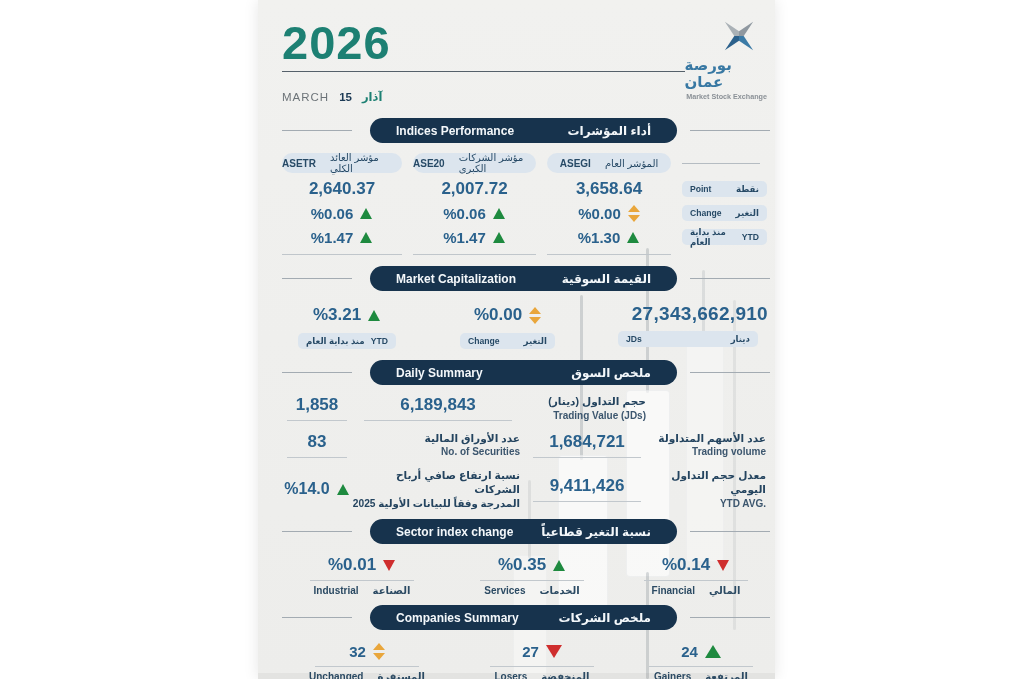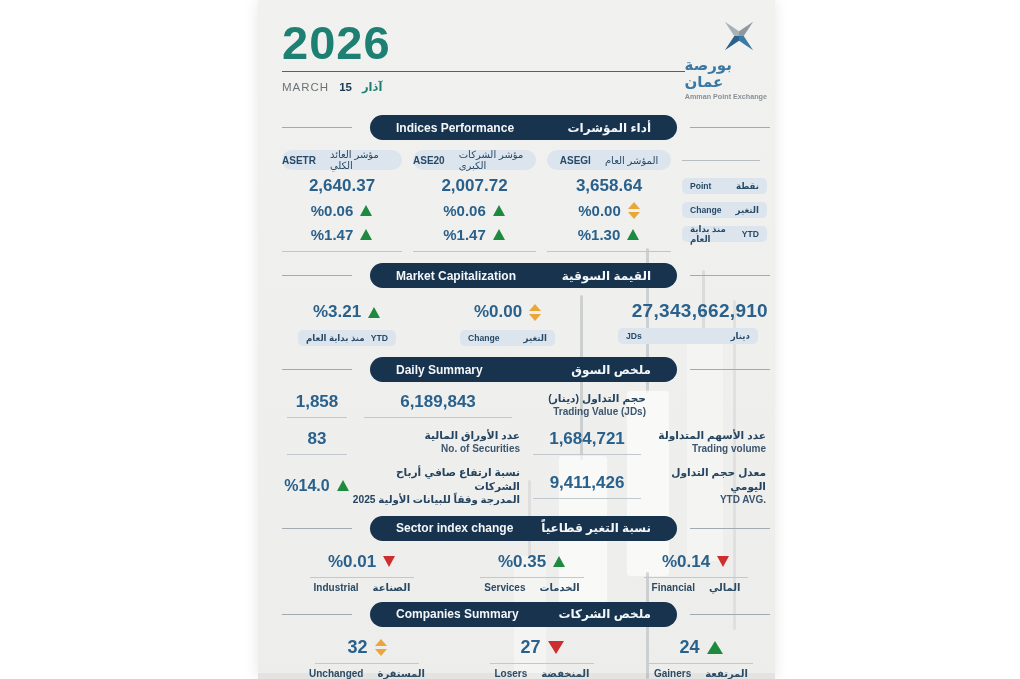--- a/index.html
+++ b/index.html
@@ -9,21 +9,21 @@
         box-shadow:0 0 14px rgba(0,0,0,.10);overflow:hidden;}
   .bg{position:absolute;inset:0;z-index:0;}
   .candle{position:absolute;background:rgba(255,255,255,.62);border:1px solid rgba(120,130,135,.08);border-radius:4px;}
   .stem{position:absolute;width:3px;background:rgba(120,130,135,.28);border-radius:2px;}
   .content{position:relative;z-index:1;padding:0 5px 0 24px;}
   
   .top{display:flex;justify-content:space-between;align-items:flex-start;padding-top:18px;}
   .top-left{width:420px;}
   .year{font-size:47px;font-weight:800;color:#1d8073;letter-spacing:1px;line-height:1.05;}
   .rule{height:1px;background:#55606a;margin-top:4px;}
-  .date-row{margin-top:8px;font-size:11.5px;display:flex;align-items:center;gap:10px;}
+  .date-row{margin-top:18px;font-size:11.5px;display:flex;align-items:center;gap:10px;}
   .m-en{color:#6c7378;letter-spacing:1px;}
   .m-day{color:#1c3a55;font-weight:800;}
   .m-ar{color:#1d8073;font-weight:700;}
   .logo{display:flex;flex-direction:column;align-items:flex-end;padding-right:3px;margin-top:-2px;width:86px;}
   .logo svg{width:40px;height:40px;margin-right:8px;}
   .logo-ar{font-size:15px;font-weight:800;color:#3878a3;line-height:1.1;margin-top:1px;}
   .logo-en{font-size:7.2px;font-weight:700;color:#8a9096;margin-top:2px;white-space:nowrap;}
   
   .hdr-row{display:flex;align-items:center;}
   .h-line-l{width:70px;height:1px;background:#a3abb2;margin-right:18px;}
@@ -74,21 +74,21 @@
   .d-num .line{height:1px;background:#c2c8cd;width:86%;margin-top:5px;}
   .d-lab{text-align:right;line-height:1.35;padding-right:4px;}
   .d-lab .ar{font-size:10.6px;font-weight:700;color:#24445f;display:block;}
   .d-lab .en{font-size:10px;font-weight:600;color:#3c566e;display:block;}
   .d-lab .ar2{font-size:10.2px;font-weight:700;color:#24445f;display:block;}
   
   .grid-sec{display:grid;grid-template-columns:160px 180px 148px;margin-top:10px;}
   .grid-com{display:grid;grid-template-columns:170px 180px 138px;margin-top:10px;}
   .stat{display:flex;flex-direction:column;align-items:center;}
   .stat .val{font-size:17px;height:22px;}
-  .stat .val.xl{font-size:18px;}
+  .stat .val.xl{font-size:15px;}
   .stat .line{height:1px;background:#c2c8cd;width:104px;margin:4px 0 4px;}
   .stat .lab{font-size:10px;color:#2b4a63;display:flex;gap:14px;align-items:center;}
   .stat .lab .en{font-weight:700;}
   .stat .lab .ar{font-weight:700;}
   .sect{margin-top:11px;}
   .bottom-band{position:absolute;left:0;right:0;bottom:0;height:6px;background:rgba(0,0,0,.04);}
 </style>
 </head>
 <body>
 
@@ -121,21 +121,21 @@
       <div class="logo">
         <svg viewBox="0 0 48 48">
           <g transform="rotate(45 24 24)">
             <polygon points="24,0 28,20 24,24 20,20" fill="#8f98a0"></polygon>
             <polygon points="48,24 28,28 24,24 28,20" fill="#3b7aa6"></polygon>
             <polygon points="24,48 20,28 24,24 28,28" fill="#2c618c"></polygon>
             <polygon points="0,24 20,20 24,24 20,28" fill="#aab1b6"></polygon>
           </g>
         </svg>
         <div class="logo-ar">بورصة عمان</div>
-        <div class="logo-en">Amman Point Exchange</div>
+        <div class="logo-en">Market Stock Exchange</div>
       </div>
     </div>
 
     <div class="hdr-row sect" style="margin-top:14px;">
       <div class="h-line-l"></div>
       <div class="hdr-pill">
         <span class="en">Indices Performance</span>
         <span class="ar">أداء المؤشرات</span>
       </div>
       <div class="h-line-r"></div>

